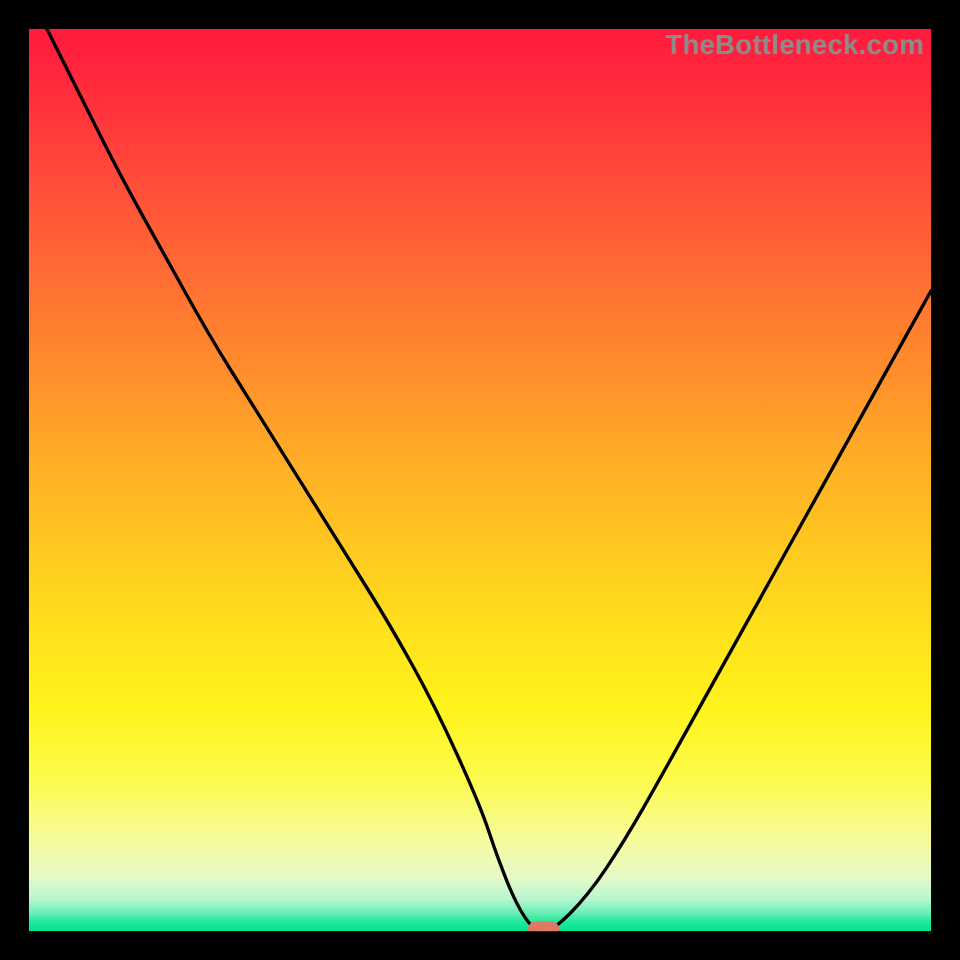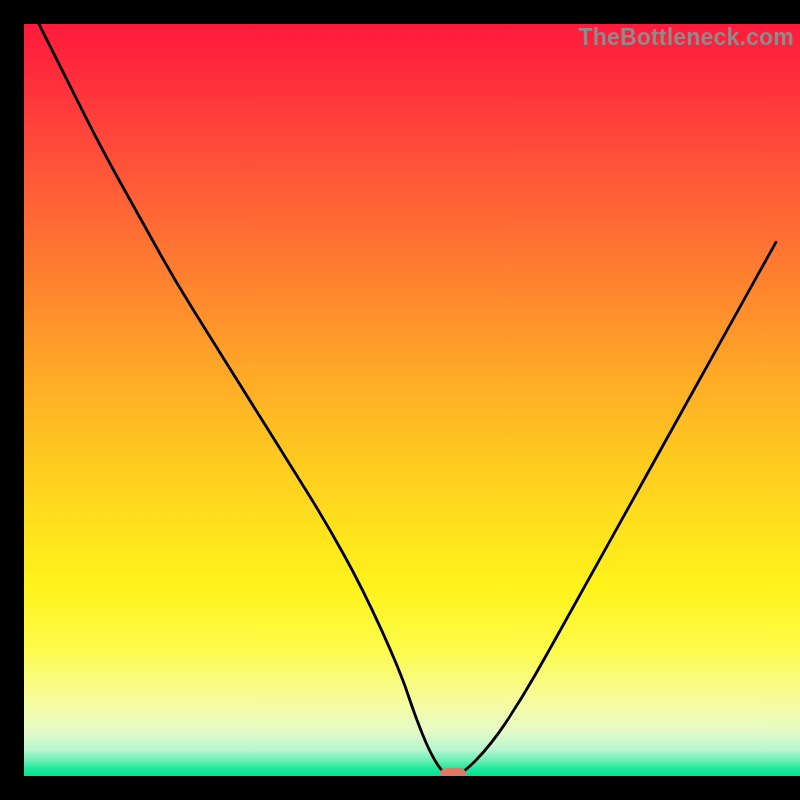--- a/index.html
+++ b/index.html
@@ -18,21 +18,20 @@
     height: 800px;
     background: #000;
   }
   .plot {
     position: absolute;
     left: 24px;
     top: 24px;
     width: 752px;
     height: 752px;
     overflow: hidden;
-    padding-left: 24px;
   }
   .gradient {
     position: absolute;
     left: 0; top: 0; right: 0; bottom: 0;
     background: linear-gradient(to bottom,
       #ff1a3c 0%,
       #ff2a3c 6%,
       #ff4a3a 16%,
       #ff6f33 28%,
       #ff8e2c 38%,

